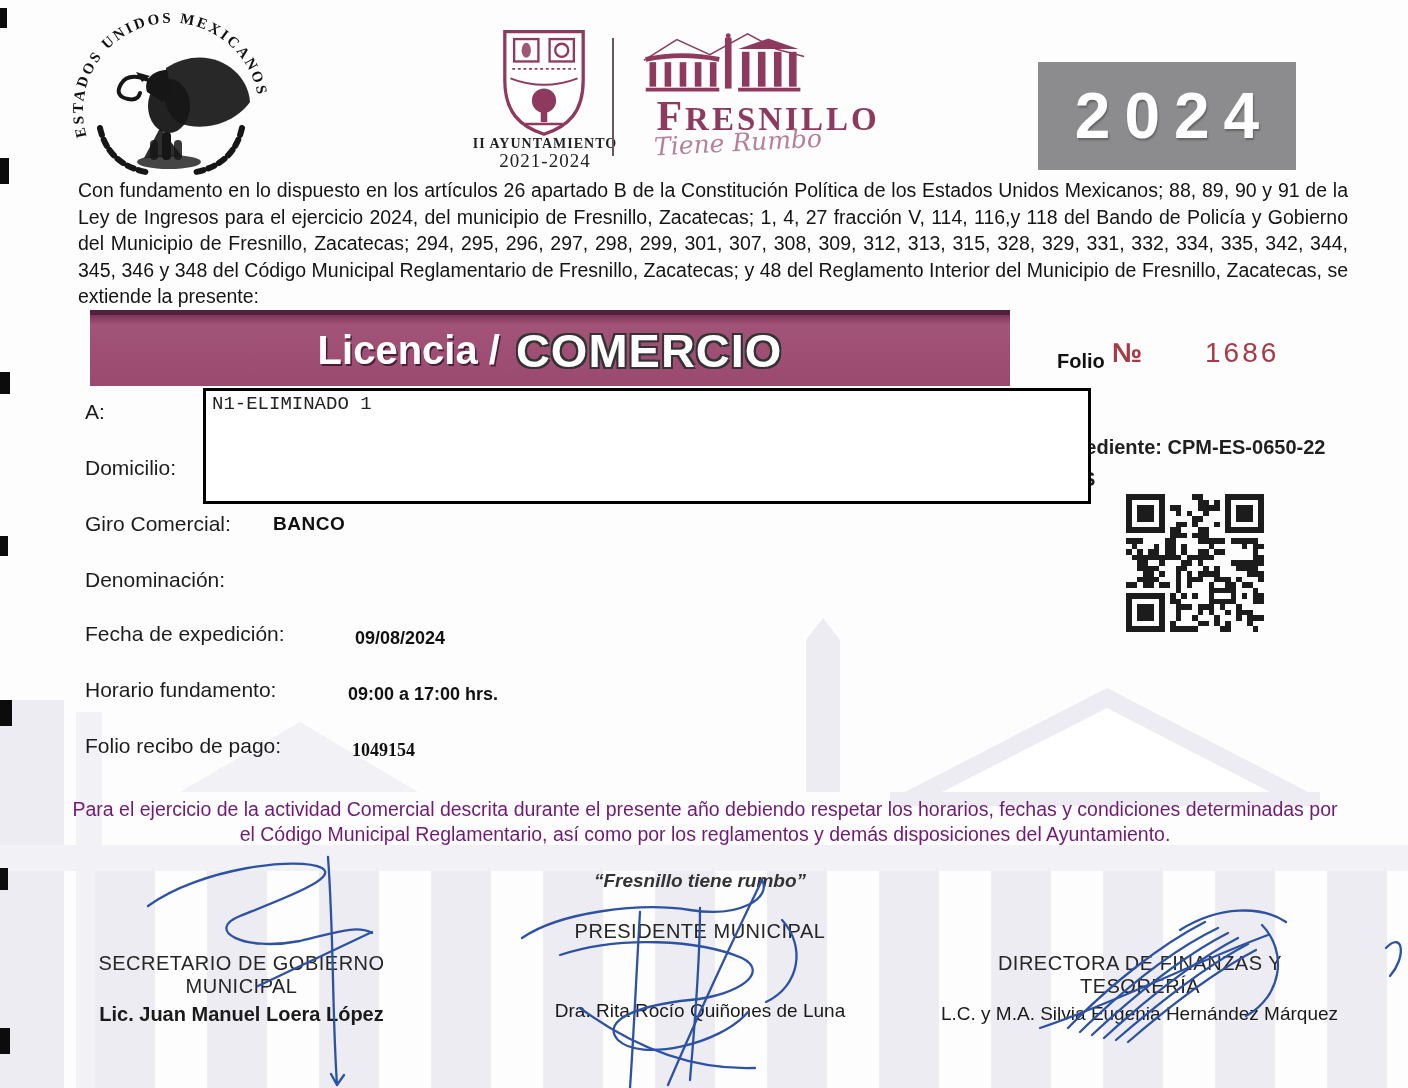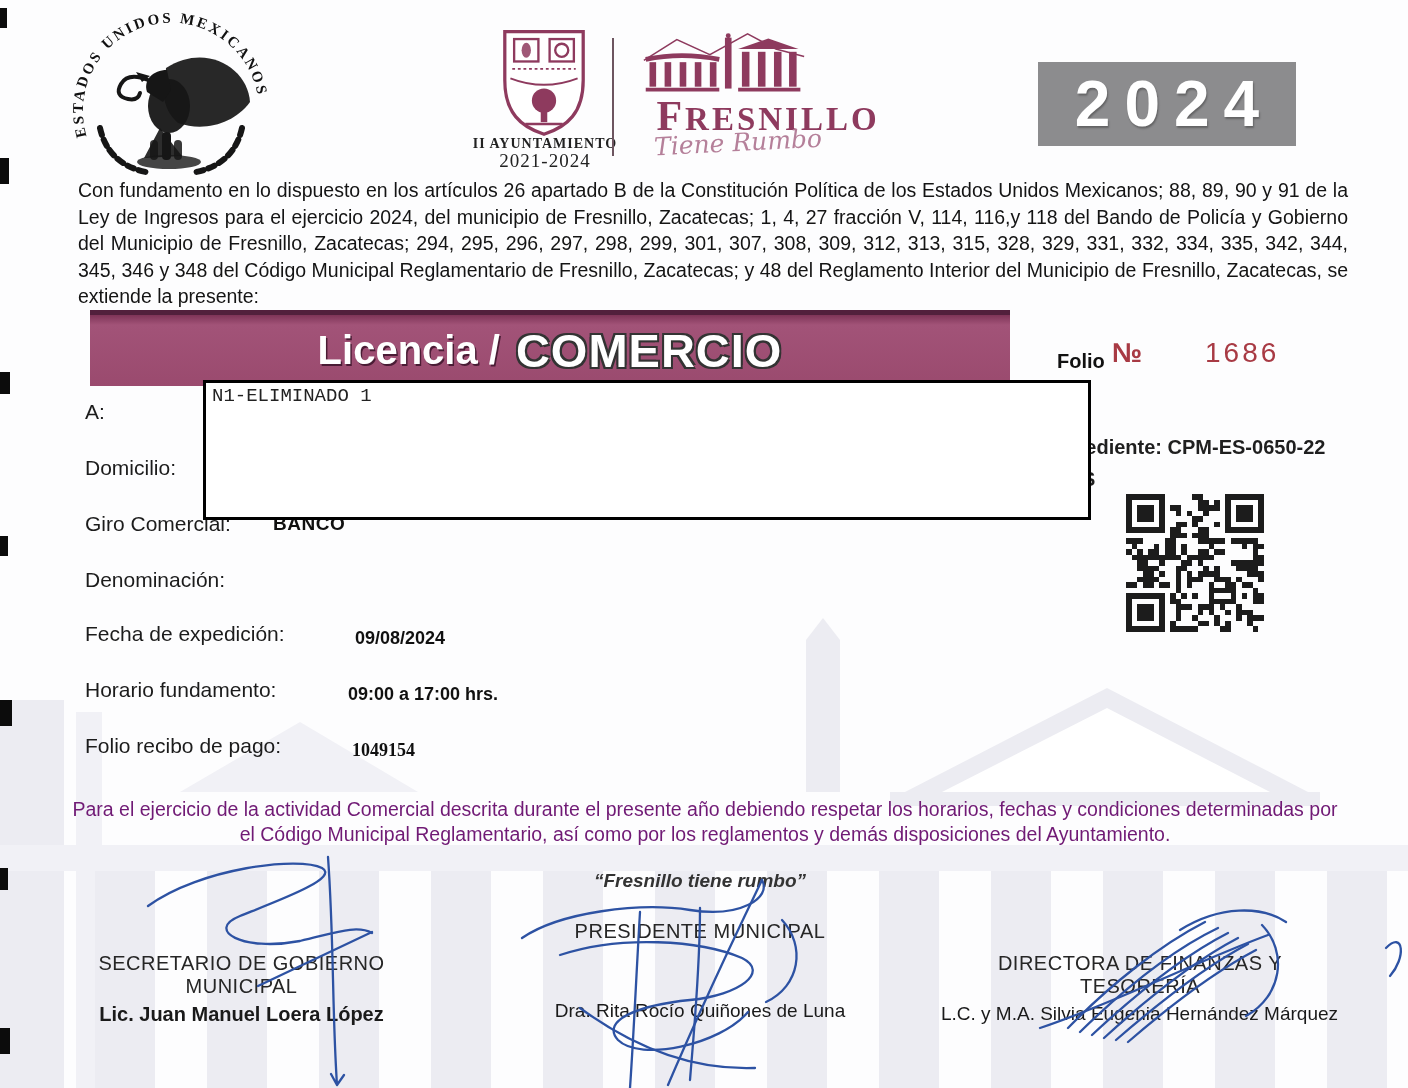--- a/index.html
+++ b/index.html
@@ -29,21 +29,21 @@
   .shield-caption .l2{font-size:19px;letter-spacing:1px;display:block;margin-top:-2px;}
   .hdr-divider{left:612px;top:38px;width:2px;height:118px;background:#6d5560;z-index:2;}
   .monument{left:638px;top:32px;width:172px;height:66px;z-index:2;}
   .brand{left:653px;top:92px;width:230px;text-align:center;z-index:2;
          font-family:"Liberation Serif",serif;font-weight:600;font-size:33px;
          letter-spacing:3px;color:var(--brand);}
   .brand::first-letter{font-size:42px;}
   .tagline{left:638px;top:128px;width:200px;text-align:center;z-index:2;
            font-family:"DejaVu Serif",serif;font-style:italic;font-size:25px;
            color:var(--brand-script);transform:rotate(-3deg);}
-  .yearbox{left:1038px;top:62px;width:258px;height:84px;background:var(--year-gray);
+  .yearbox{left:1038px;top:62px;width:258px;height:108px;background:var(--year-gray);
            z-index:2;display:flex;align-items:center;justify-content:center;}
   .yearbox span{color:#fff;font-size:64px;font-weight:800;letter-spacing:14px;
                 padding-left:14px;text-shadow:1px 2px 2px rgba(0,0,0,.3);}
 
   
   .intro{left:78px;top:177px;width:1270px;font-size:19.5px;line-height:26.5px;
          text-align:justify;color:#141414;z-index:2;}
 
   
   .banner{left:90px;top:310px;width:920px;height:76px;z-index:2;
@@ -437,21 +437,21 @@
       <rect x="18" y="0" width="1" height="7" fill="#1c1c1c"></rect>
       <rect x="24" y="0" width="1" height="7" fill="#1c1c1c"></rect>
       <rect x="20" y="2" width="3" height="3" fill="#1c1c1c"></rect>
       <rect x="0" y="18" width="7" height="1" fill="#1c1c1c"></rect>
       <rect x="0" y="24" width="7" height="1" fill="#1c1c1c"></rect>
       <rect x="0" y="18" width="1" height="7" fill="#1c1c1c"></rect>
       <rect x="6" y="18" width="1" height="7" fill="#1c1c1c"></rect>
       <rect x="2" y="20" width="3" height="3" fill="#1c1c1c"></rect>
     </svg>
 
-  <div class="abs redaction" style="left:203px;top:380px;width:888px;height:140px;font-family:Liberation Mono, monospace;">
+  <div class="abs redaction" style="left:203px;top:388px;width:888px;height:116px;font-family:Liberation Mono, monospace;">
     <span>N1-ELIMINADO 1</span>
   </div>
 
   <div class="abs closing">Para el ejercicio de la actividad Comercial descrita durante el presente año debiendo respetar los horarios, fechas y condiciones determinadas por el Código Municipal Reglamentario, así como por los reglamentos y demás disposiciones del Ayuntamiento.</div>
 
   <div class="abs quote">“Fresnillo tiene rumbo”</div>
   <div class="abs sig-title" style="left:420px;top:920px;width:560px;">PRESIDENTE MUNICIPAL</div>
   <div class="abs sig-title" style="left:44px;top:952px;width:395px;">SECRETARIO DE GOBIERNO MUNICIPAL</div>
   <div class="abs sig-title" style="left:938px;top:952px;width:404px;">DIRECTORA DE FINANZAS Y TESORERÍA</div>
   <div class="abs sig-name" style="left:44px;top:1003px;width:395px;font-size:20px;">Lic. Juan Manuel Loera López</div>

